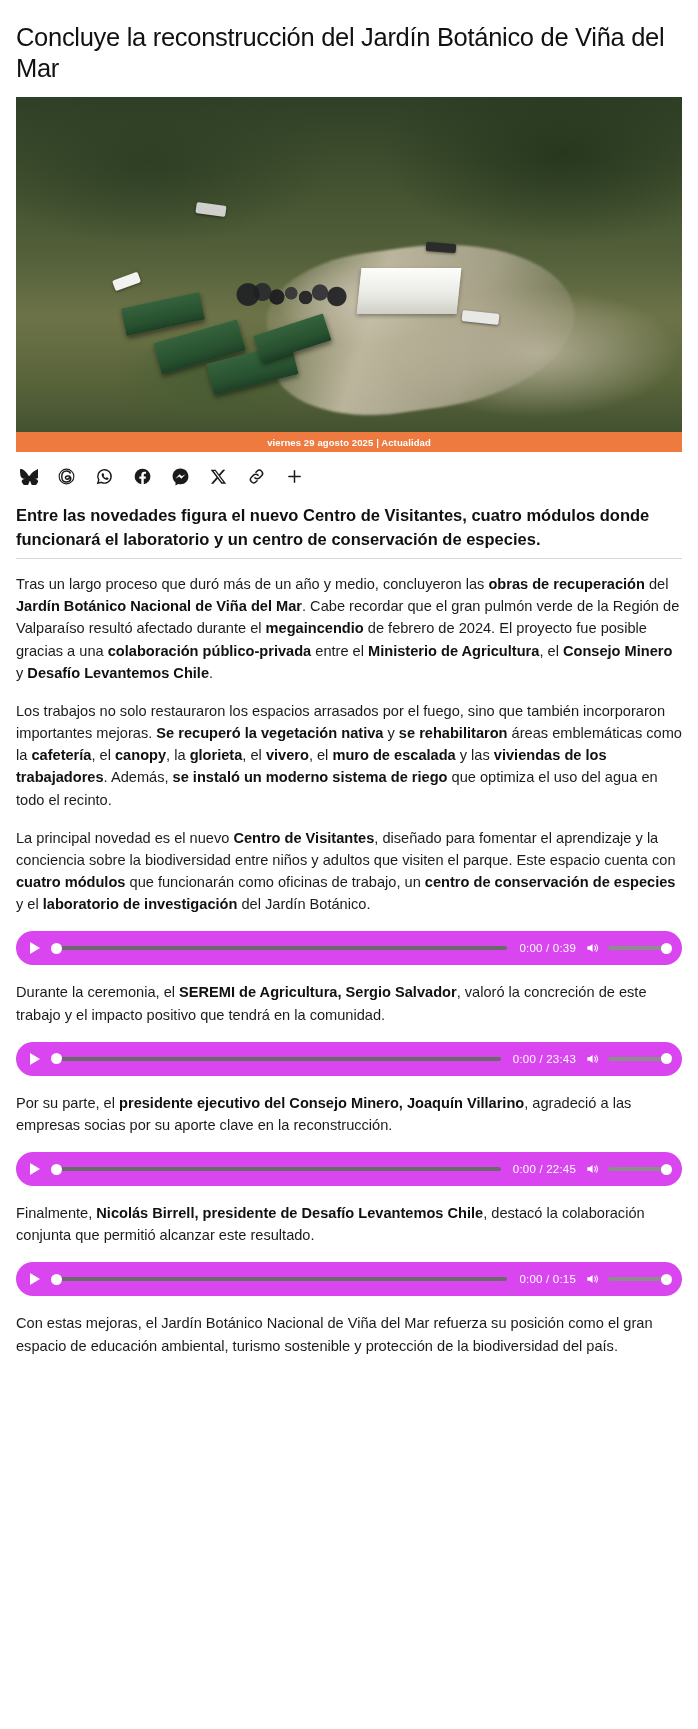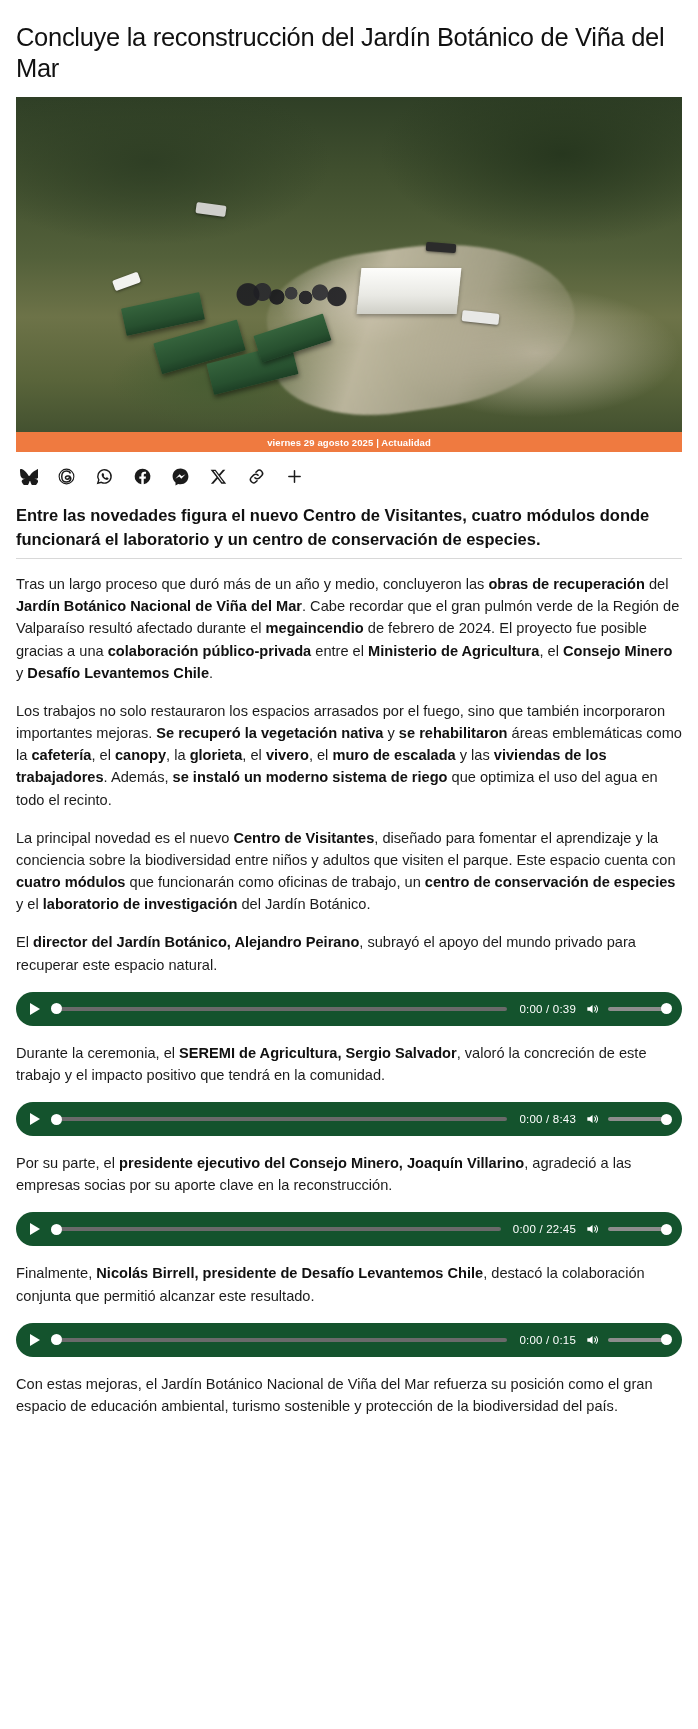--- a/index.html
+++ b/index.html
@@ -149,21 +149,21 @@
     font-size: 14.6px;
     line-height: 1.52;
     margin: 0 0 16px 0;
     color: #1b1b1b;
   }
   p.body-text b { font-weight: bold; color:#111;margin-top:43px; }
   
   .audio {
     width: 100%;
     height: 34px;
-    background: #14532d;
+    background: #d946ef;
     border-radius: 17px;
     display: flex;
     align-items: center;
     gap: 8px;
     padding: 0 12px;
     box-sizing: border-box;
     margin: 4px 0 16px 0;
   }
   .audio .play {
     width: 0; height: 0;
@@ -290,21 +290,20 @@
     </span>
   </div>
 
   <div class="deck">Entre las novedades figura el nuevo Centro de Visitantes, cuatro módulos donde funcionará el laboratorio y un centro de conservación de especies.</div>
   <hr class="rule">
 
   <p class="body-text">Tras un largo proceso que duró más de un año y medio, concluyeron las <b>obras de recuperación</b> del <b>Jardín Botánico Nacional de Viña del Mar</b>. Cabe recordar que el gran pulmón verde de la Región de Valparaíso resultó afectado durante el <b>megaincendio</b> de febrero de 2024. El proyecto fue posible gracias a una <b>colaboración público-privada</b> entre el <b>Ministerio de Agricultura</b>, el <b>Consejo Minero</b> y <b>Desafío Levantemos Chile</b>.</p>
   <p class="body-text">Los trabajos no solo restauraron los espacios arrasados por el fuego, sino que también incorporaron importantes mejoras. <b>Se recuperó la vegetación nativa</b> y <b>se rehabilitaron</b> áreas emblemáticas como la <b>cafetería</b>, el <b>canopy</b>, la <b>glorieta</b>, el <b>vivero</b>, el <b>muro de escalada</b> y las <b>viviendas de los trabajadores</b>. Además, <b>se instaló un moderno sistema de riego</b> que optimiza el uso del agua en todo el recinto.</p>
   <p class="body-text">La principal novedad es el nuevo <b>Centro de Visitantes</b>, diseñado para fomentar el aprendizaje y la conciencia sobre la biodiversidad entre niños y adultos que visiten el parque. Este espacio cuenta con <b>cuatro módulos</b> que funcionarán como oficinas de trabajo, un <b>centro de conservación de especies</b> y el <b>laboratorio de investigación</b> del Jardín Botánico.</p>
 
-  <p class="body-text">El <b>director del Jardín Botánico, Alejandro Peirano</b>, subrayó el apoyo del mundo privado para recuperar este espacio natural.</p>
   <div class="audio">
     <div class="play"></div>
     <div class="track">
         <div class="knob"></div>
       </div>
     <div class="time"><span>0:00</span> <span>/</span> <span>0:39</span></div>
     <span class="vol-icon">
       <svg width="16" height="14" viewBox="0 0 24 24" fill="currentColor">
           <path d="M4 9v6h4l5 4V5L8 9H4z"></path>
           <path d="M16.5 8.5a5 5 0 0 1 0 7" stroke="currentColor" stroke-width="1.8" fill="none" stroke-linecap="round"></path>
@@ -315,21 +314,21 @@
         <div class="vol-knob"></div>
       </div>
   </div>
 
   <p class="body-text">Durante la ceremonia, el <b>SEREMI de Agricultura, Sergio Salvador</b>, valoró la concreción de este trabajo y el impacto positivo que tendrá en la comunidad.</p>
   <div class="audio">
     <div class="play"></div>
     <div class="track">
         <div class="knob"></div>
       </div>
-    <div class="time"><span>0:00</span> <span>/</span> <span>8:43</span></div>
+    <div class="time"><span>0:00</span> <span>/</span> <span>23:43</span></div>
     <span class="vol-icon">
       <svg width="16" height="14" viewBox="0 0 24 24" fill="currentColor">
           <path d="M4 9v6h4l5 4V5L8 9H4z"></path>
           <path d="M16.5 8.5a5 5 0 0 1 0 7" stroke="currentColor" stroke-width="1.8" fill="none" stroke-linecap="round"></path>
           <path d="M19 6a8.5 8.5 0 0 1 0 12" stroke="currentColor" stroke-width="1.8" fill="none" stroke-linecap="round"></path>
         </svg>
     </span>
     <div class="vol-track">
         <div class="vol-knob"></div>
       </div>

